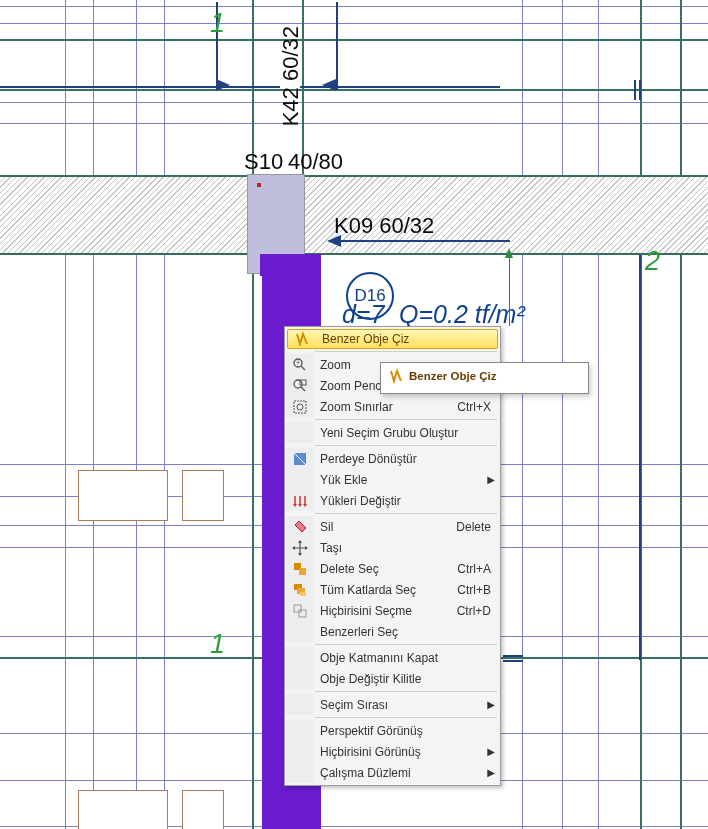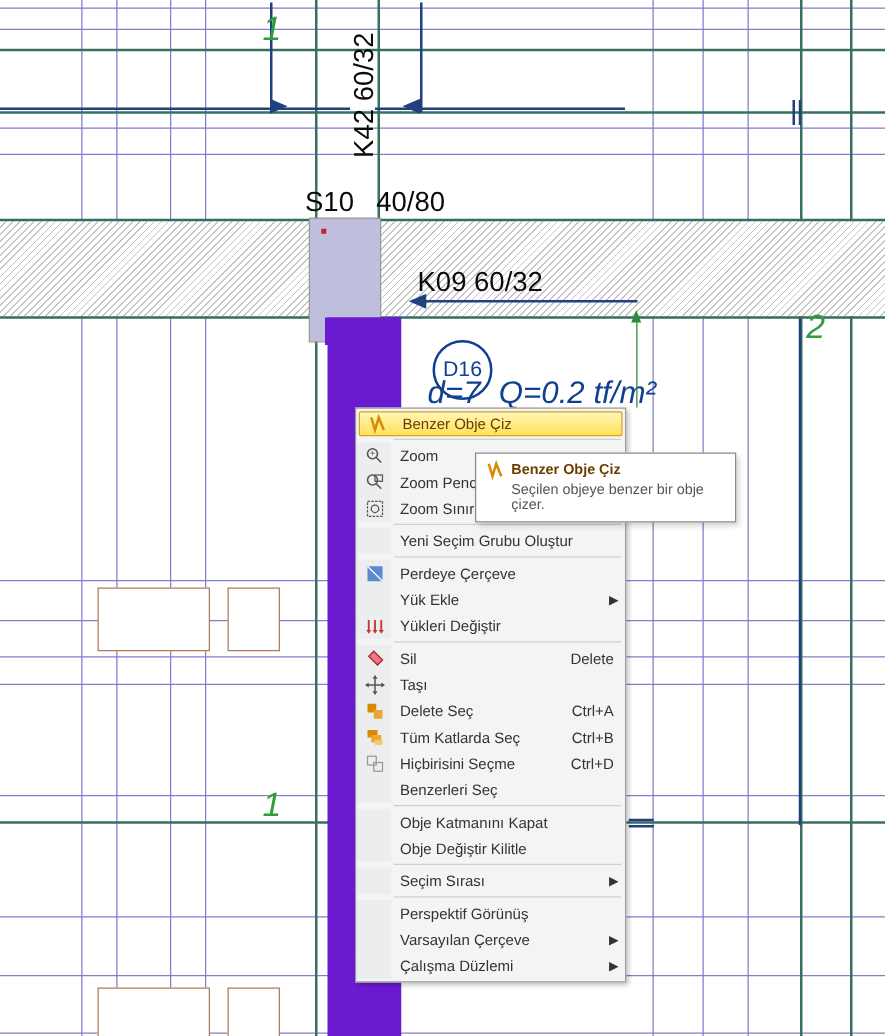--- a/index.html
+++ b/index.html
@@ -120,21 +120,21 @@
 
   <div class="ghost-box" style="left:78px; top:470px; width:90px; height:51px;"></div>
   <div class="ghost-box" style="left:182px; top:470px; width:42px; height:51px;"></div>
   <div class="ghost-box" style="left:78px; top:790px; width:90px; height:40px;"></div>
   <div class="ghost-box" style="left:182px; top:790px; width:42px; height:40px;"></div>
 
   <span class="label axis-num" style="left:210px; top:8px;">1</span>
   <span class="label axis-num" style="left:210px; top:629px;">1</span>
   <span class="label axis-num" style="left:645px; top:246px;">2</span>
   <span class="label" style="left:196px; top:149px;margin-left:48px;">S10</span>
-  <span class="label" style="left:301px; top:149px;">40/80</span>
+  <span class="label" style="left:288px; top:149px;">40/80</span>
   <span class="vert-text" style="left:278px; top:26px;">K42 60/32</span>
   <span class="label" style="left:334px; top:213px;">K09 60/32</span>
   <div class="circle-el" style="left:346px; top:272px;">
       <span>D16</span>
     </div>
   <span class="label load-text" style="left:342px; top:300px;">d=7</span>
   <span class="label load-text" style="left:399px; top:300px;">Q=0.2 tf/m²</span>
 </div>
 
 <div class="context-menu">
@@ -193,21 +193,21 @@
   <div class="cm-sep"></div>
   <div class="cm-item">
     <span class="cm-gutter">
         <span class="ico">
           <svg width="16" height="16">
             <rect x="2" y="2" width="12" height="12" fill="#5b8ad1"></rect>
             <line x1="2" y1="2" x2="14" y2="14" stroke="#fff"></line>
           </svg>
         </span>
       </span>
-    <span class="cm-label">Perdeye Çerçeve</span>
+    <span class="cm-label">Perdeye Dönüştür</span>
   </div>
   <div class="cm-item">
     <span class="cm-gutter"></span>
     <span class="cm-label">Yük Ekle</span>
     <span class="cm-arrow">▶</span>
   </div>
   <div class="cm-item">
     <span class="cm-gutter">
         <span class="ico">
           <svg width="16" height="16">
@@ -304,33 +304,32 @@
     <span class="cm-label">Seçim Sırası</span>
     <span class="cm-arrow">▶</span>
   </div>
   <div class="cm-sep"></div>
   <div class="cm-item">
     <span class="cm-gutter"></span>
     <span class="cm-label">Perspektif Görünüş</span>
   </div>
   <div class="cm-item">
     <span class="cm-gutter"></span>
-    <span class="cm-label">Varsayılan Çerçeve</span>
+    <span class="cm-label">Hiçbirisini Görünüş</span>
     <span class="cm-arrow">▶</span>
   </div>
   <div class="cm-item">
     <span class="cm-gutter"></span>
     <span class="cm-label">Çalışma Düzlemi</span>
     <span class="cm-arrow">▶</span>
   </div>
 </div>
 
 <div class="tooltip">
   <div class="tt-head">
     <span class="ico">
         <svg width="16" height="16">
           <path d="M3 3 L6 13 L9 3 L13 13" stroke="#d88a00" stroke-width="2" fill="none"></path>
         </svg>
       </span>
     <span class="tt-title">Benzer Obje Çiz</span>
   </div>
-  <div class="tt-desc">Seçilen objeye benzer bir obje çizer.</div>
 </div>
 
 </body></html>

